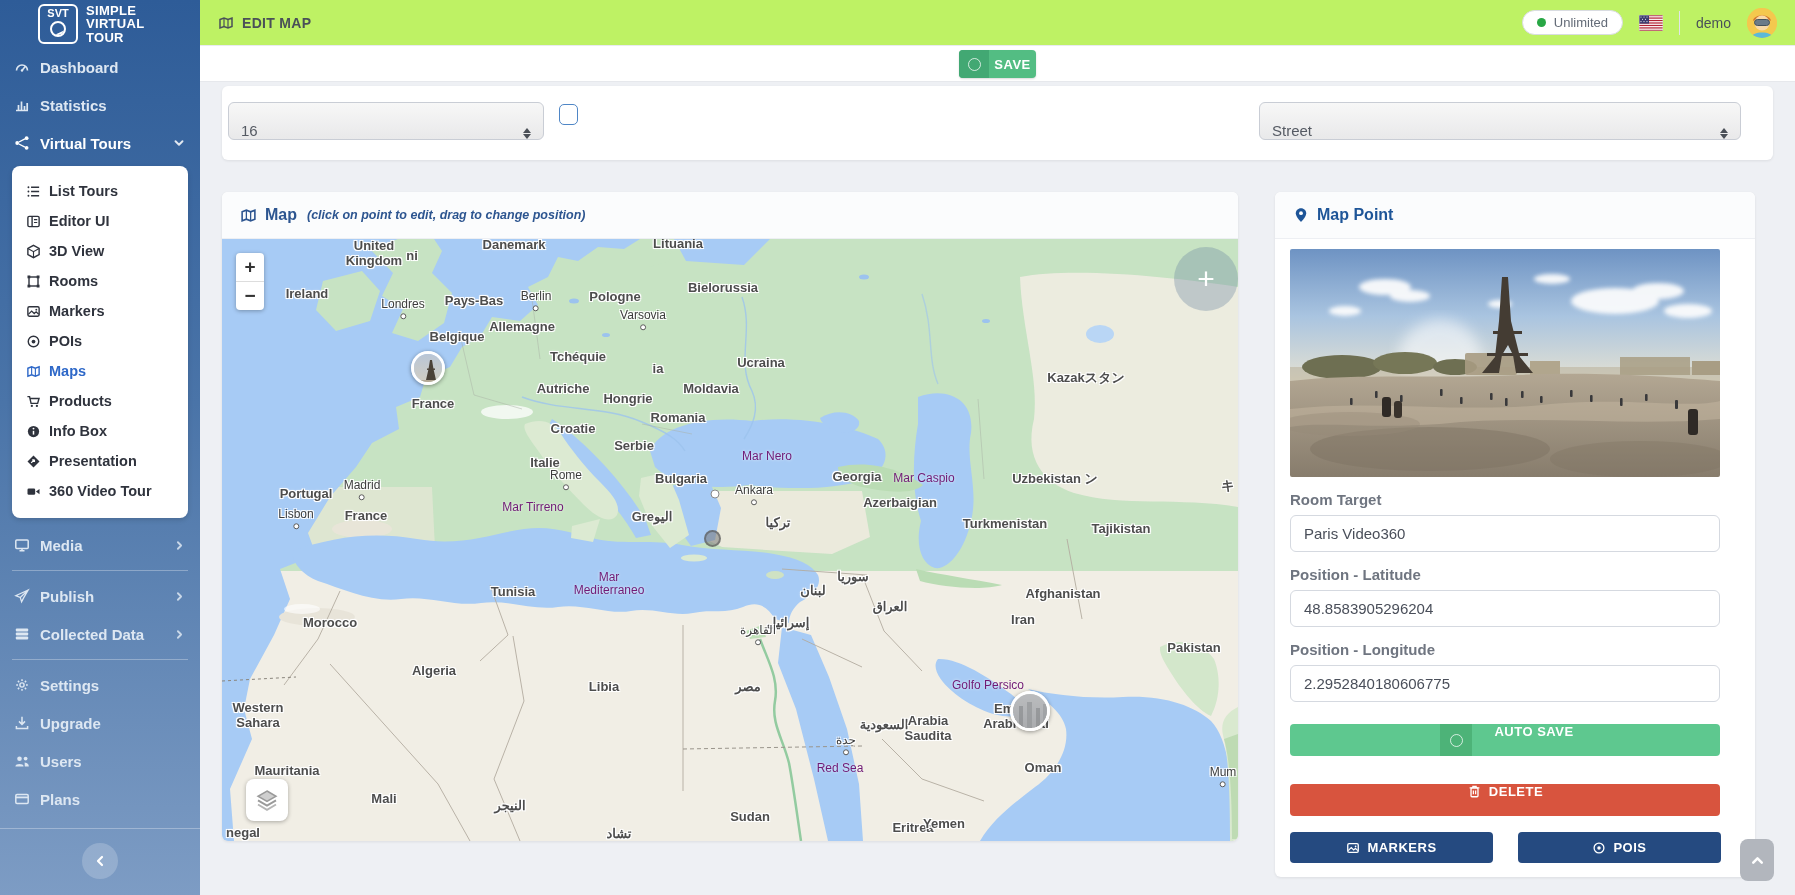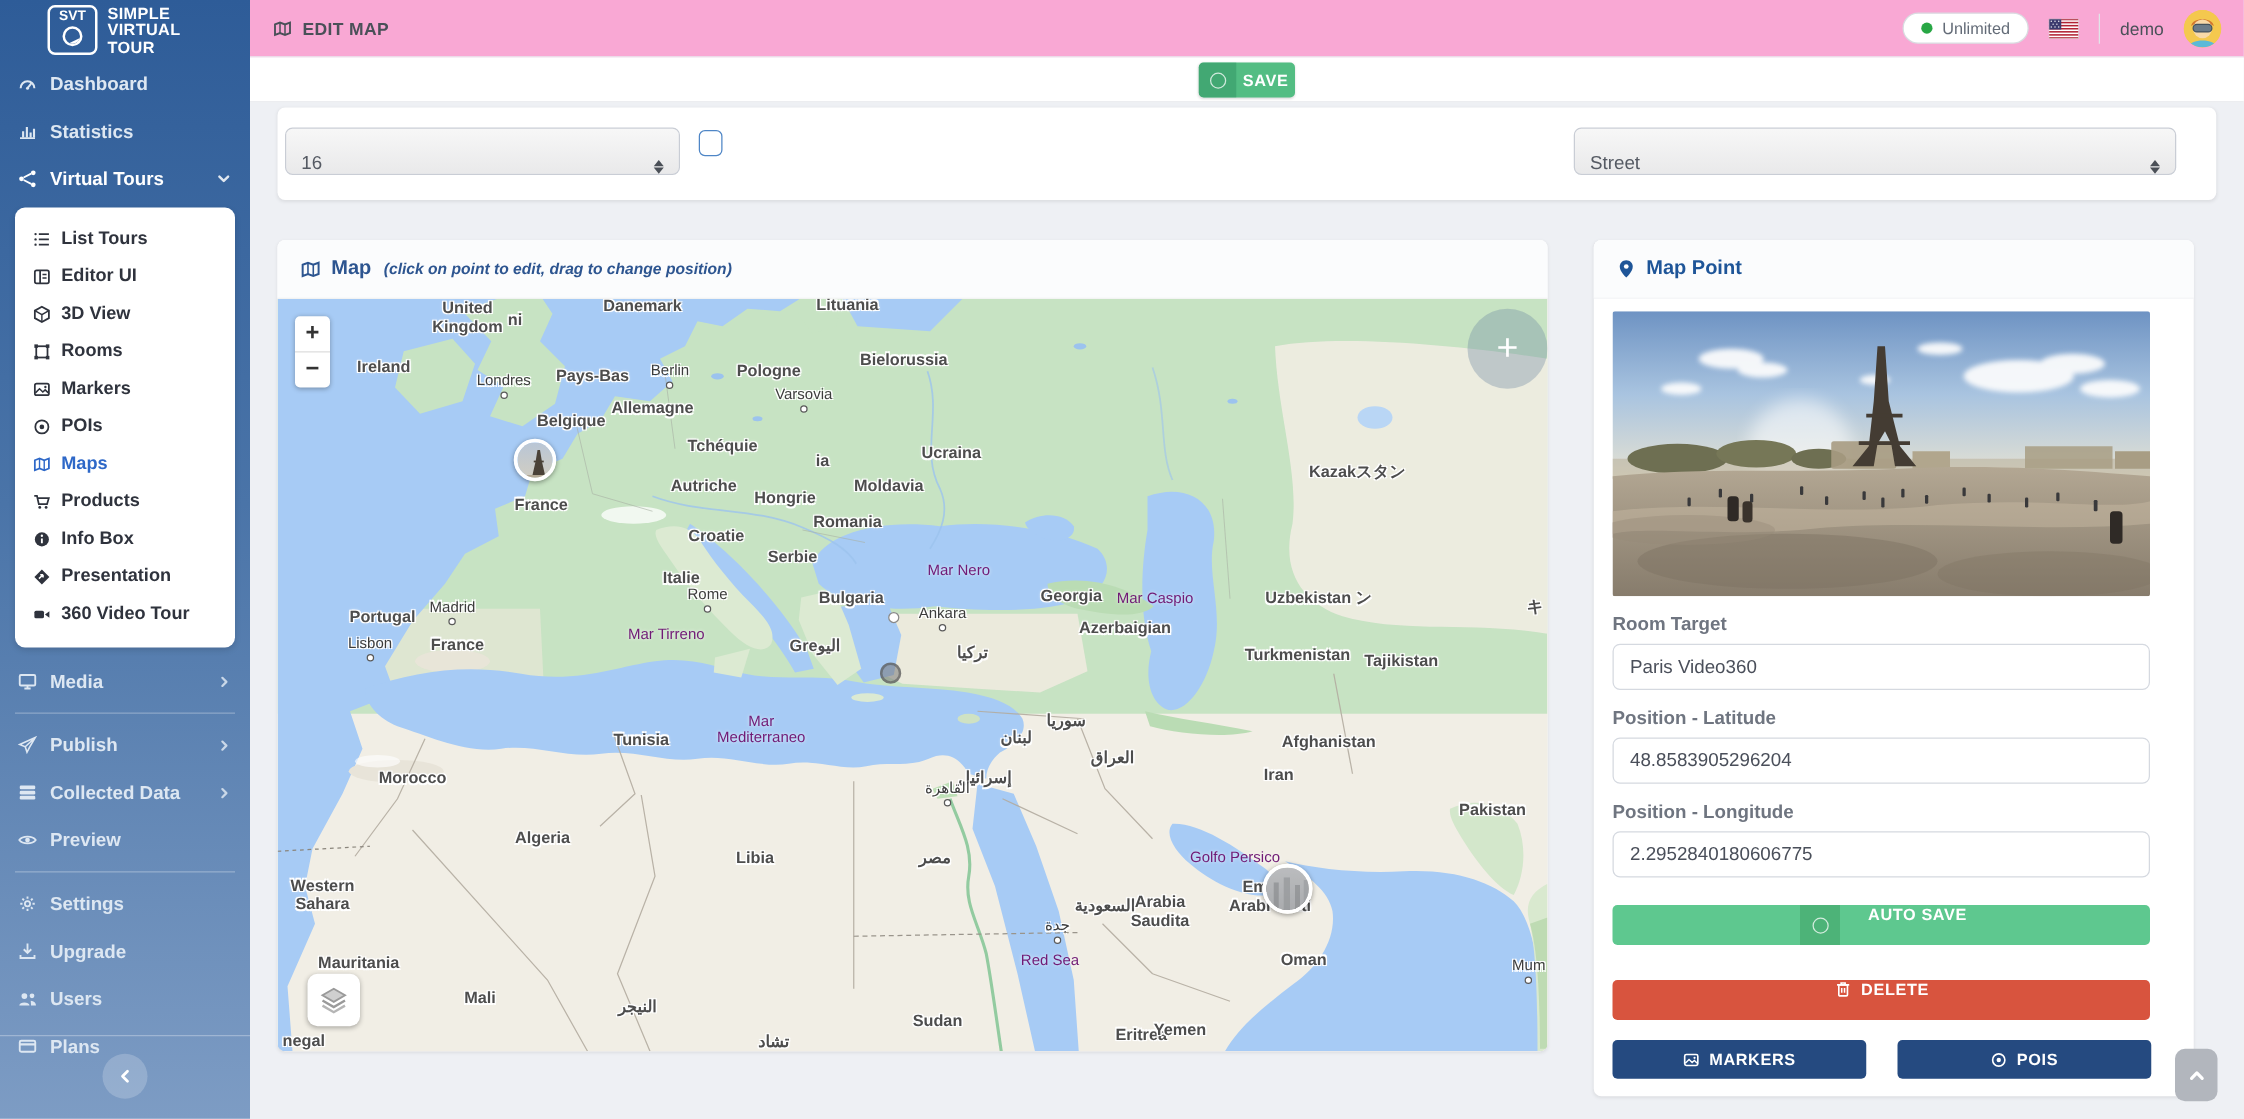--- a/index.html
+++ b/index.html
@@ -17,21 +17,21 @@
   .snav.active{color:#fff;font-weight:800}
   .snav svg{flex-shrink:0}
   .submenu{background:#fff;border-radius:8px;margin:4px 12px 8px 12px;padding:10px 8px 12px 14px;color:#2f333d;box-shadow:0 2px 5px rgba(0,0,0,.15)}
   .subitem{display:flex;align-items:center;gap:8px;height:30px;font-size:14.5px;font-weight:600;color:#2f333d;cursor:pointer}
   .subitem.active{color:#2e68c8}
   .sdivider{height:1px;background:rgba(255,255,255,.3);margin:6px 12px}
   .collapse-wrap{position:absolute;bottom:0;left:0;width:200px;padding:14px 0 16px 0;border-top:1px solid rgba(255,255,255,.3);display:flex;justify-content:center}
   .collapse-btn{width:36px;height:36px;border-radius:50%;background:rgba(255,255,255,.2);display:flex;align-items:center;justify-content:center;cursor:pointer;color:#fff}
   
   .main{position:absolute;left:200px;top:0;width:1595px;height:895px}
-  .topbar{height:46px;background:#f9a8d4;border-bottom:1px solid #e9ebef;display:flex;align-items:center;padding:0 18px;color:#4a5058}
+  .topbar{height:46px;background:#bef264;border-bottom:1px solid #e9ebef;display:flex;align-items:center;padding:0 18px;color:#4a5058}
   .topbar-title{display:flex;align-items:center;gap:8px;font-size:14px;font-weight:700;letter-spacing:.3px}
   .topbar-right{margin-left:auto;display:flex;align-items:center;gap:16px}
   .pill{display:flex;align-items:center;gap:8px;border:1px solid #d9dce1;border-radius:14px;padding:4px 14px;font-size:13px;color:#636b77;background:#fff}
   .gdot{width:9px;height:9px;border-radius:50%;background:#28a745}
   .vdiv{width:1px;height:24px;background:#e1e4e8}
   .username{font-size:14px;color:#4a5058}
   .avatar{width:30px;height:30px;border-radius:50%;overflow:hidden;background:#f4c84e;flex-shrink:0}
   .savebar{height:36px;background:#fff;border-bottom:1px solid #e6e8ec;display:flex;justify-content:center;align-items:flex-start}
   .btn-save{margin-top:4px;display:flex;align-items:center;background:#53bd83;border-radius:4px;overflow:hidden;color:#fff;font-size:13px;font-weight:700;letter-spacing:.5px;cursor:pointer;box-shadow:0 1px 2px rgba(0,0,0,.15)}
   .btn-save .chip{background:#42a873;width:30px;height:28px;display:flex;align-items:center;justify-content:center}
@@ -349,26 +349,20 @@
   </div>
   <div class="snav">
     <svg width="16" height="16" viewBox="0 0 16 16">
         <use href="#i-server"></use>
       </svg>
     <span>Collected Data</span>
     <svg class="chev" width="13" height="13" viewBox="0 0 16 16">
         <use href="#i-chev-right"></use>
       </svg>
   </div>
-  <div class="snav">
-    <svg width="16" height="16" viewBox="0 0 16 16">
-        <use href="#i-eye"></use>
-      </svg>
-    <span>Preview</span>
-  </div>
   <div class="sdivider"></div>
   <div class="snav">
     <svg width="16" height="16" viewBox="0 0 16 16">
         <use href="#i-gear"></use>
       </svg>
     <span>Settings</span>
   </div>
   <div class="snav">
     <svg width="16" height="16" viewBox="0 0 16 16">
         <use href="#i-download"></use>
@@ -589,21 +583,21 @@
               <div class="mlabel co" style="left: 501px; top: 49px;"><span>Bielorussia</span></div>
               <div class="mlabel co" style="left: 489px; top: 150px;"><span>Moldavia</span></div>
               <div class="mlabel co" style="left: 456px; top: 179px;"><span>Romania</span></div>
               <div class="mlabel co" style="left: 459px; top: 240px;"><span>Bulgaria</span></div>
               <div class="mlabel se" style="left: 545px; top: 218px;"><span>Mar Nero</span></div>
               <div class="mlabel co" style="left: 635px; top: 238px;"><span>Georgia</span></div>
               <div class="mlabel co" style="left: 678px; top: 264px;"><span>Azerbaigian</span></div>
               <div class="mlabel se" style="left: 702px; top: 240px;"><span>Mar Caspio</span></div>
               <div class="mlabel co" style="left: 864px; top: 139px;"><span>Kazakスタン</span></div>
               <div class="mlabel co" style="left: 833px; top: 240px;"><span>Uzbekistan ン</span></div>
-              <div class="mlabel co" style="left: 783px; top: 285px; margin-left: 33px;"><span>Turkmenistan</span></div>
+              <div class="mlabel co" style="left: 783px; top: 285px;"><span>Turkmenistan</span></div>
               <div class="mlabel co" style="left: 899px; top: 290px;"><span>Tajikistan</span></div>
               <div class="mlabel co" style="left: 841px; top: 355px;"><span>Afghanistan</span></div>
               <div class="mlabel ci" style="left: 532px; top: 256px;"><span>Ankara</span><i class="cdot"></i></div>
               <div class="mlabel co" style="left: 556px; top: 284px;"><span>تركيا</span></div>
               <div class="mlabel co" style="left: 430px; top: 278px; justify-content: flex-end;"><span>Greاليو</span></div>
               <div class="mlabel co" style="left: 631px; top: 338px;"><span>سوريا</span></div>
               <div class="mlabel co" style="left: 591px; top: 352px;"><span>لبنان</span></div>
               <div class="mlabel co" style="left: 566px; top: 384px;"><span>إسرائيل</span></div>
               <div class="mlabel ci" style="left: 536px; top: 396px;"><span>القاهرة</span><i class="cdot"></i></div>
               <div class="mlabel co" style="left: 668px; top: 368px;"><span>العراق</span></div>

